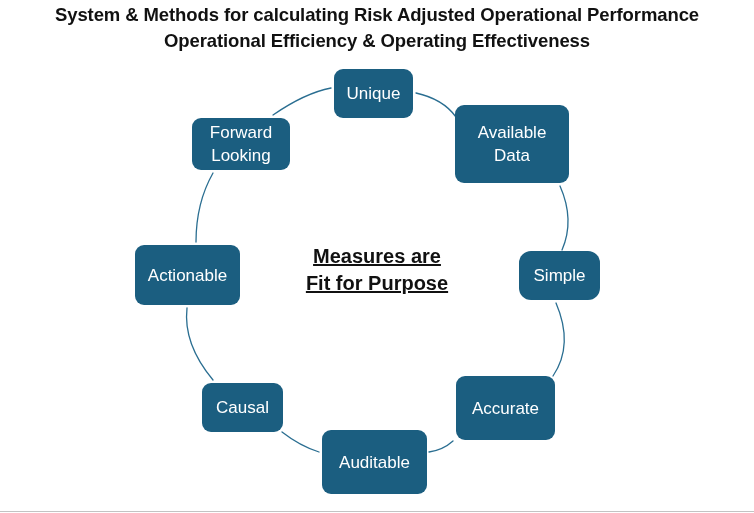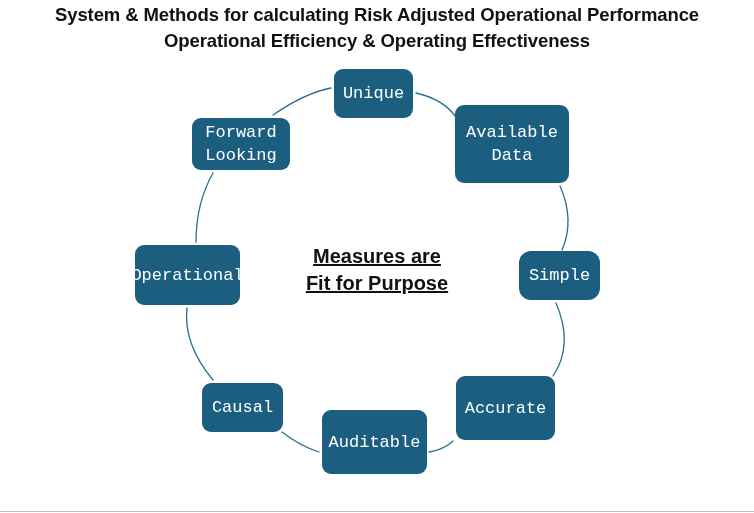--- a/index.html
+++ b/index.html
@@ -52,21 +52,20 @@
     text-align: center;
     font-size: 17px;
     line-height: 23px;
     font-weight: normal;
     box-sizing: border-box;
     padding: 2px 6px;
   }
   .node-label {
     display: block;
     white-space: pre-line;
-    font-family: Liberation Mono, monospace;
   }
   #center-text {
     position: absolute;
     text-align: center;
     font-weight: bold;
     font-size: 20px;
     line-height: 27px;
     color: #111111;
   }
   #center-line-1, #center-line-2 {
@@ -117,30 +116,30 @@
   </div>
 
   <div class="node-box" style="left:519px; top:251px; width:81px; height:49px;border-radius:12px;">
     <span class="node-label">Simple</span>
   </div>
 
   <div class="node-box" style="left:456px; top:376px; width:99px; height:64px;">
     <span class="node-label">Accurate</span>
   </div>
 
-  <div class="node-box" style="left:322px; top:410px; width:105px; height:64px;">
+  <div class="node-box" style="left:322px; top:430px; width:105px; height:64px;">
     <span class="node-label">Auditable</span>
   </div>
 
   <div class="node-box" style="left:202px; top:383px; width:81px; height:49px;text-align:right;">
     <span class="node-label">Causal</span>
   </div>
 
   <div class="node-box" style="left:135px; top:245px; width:105px; height:60px;">
-    <span class="node-label">Operational</span>
+    <span class="node-label">Actionable</span>
   </div>
 
   <div class="node-box" style="left:192px; top:118px; width:98px; height:52px;">
     <span class="node-label">Forward
 Looking</span>
   </div>
 
   <div id="center-text" style="left:277px; top:243px; width:200px;">
     <span id="center-line-1">Measures are</span>
     <span id="center-line-2">Fit for Purpose</span>

